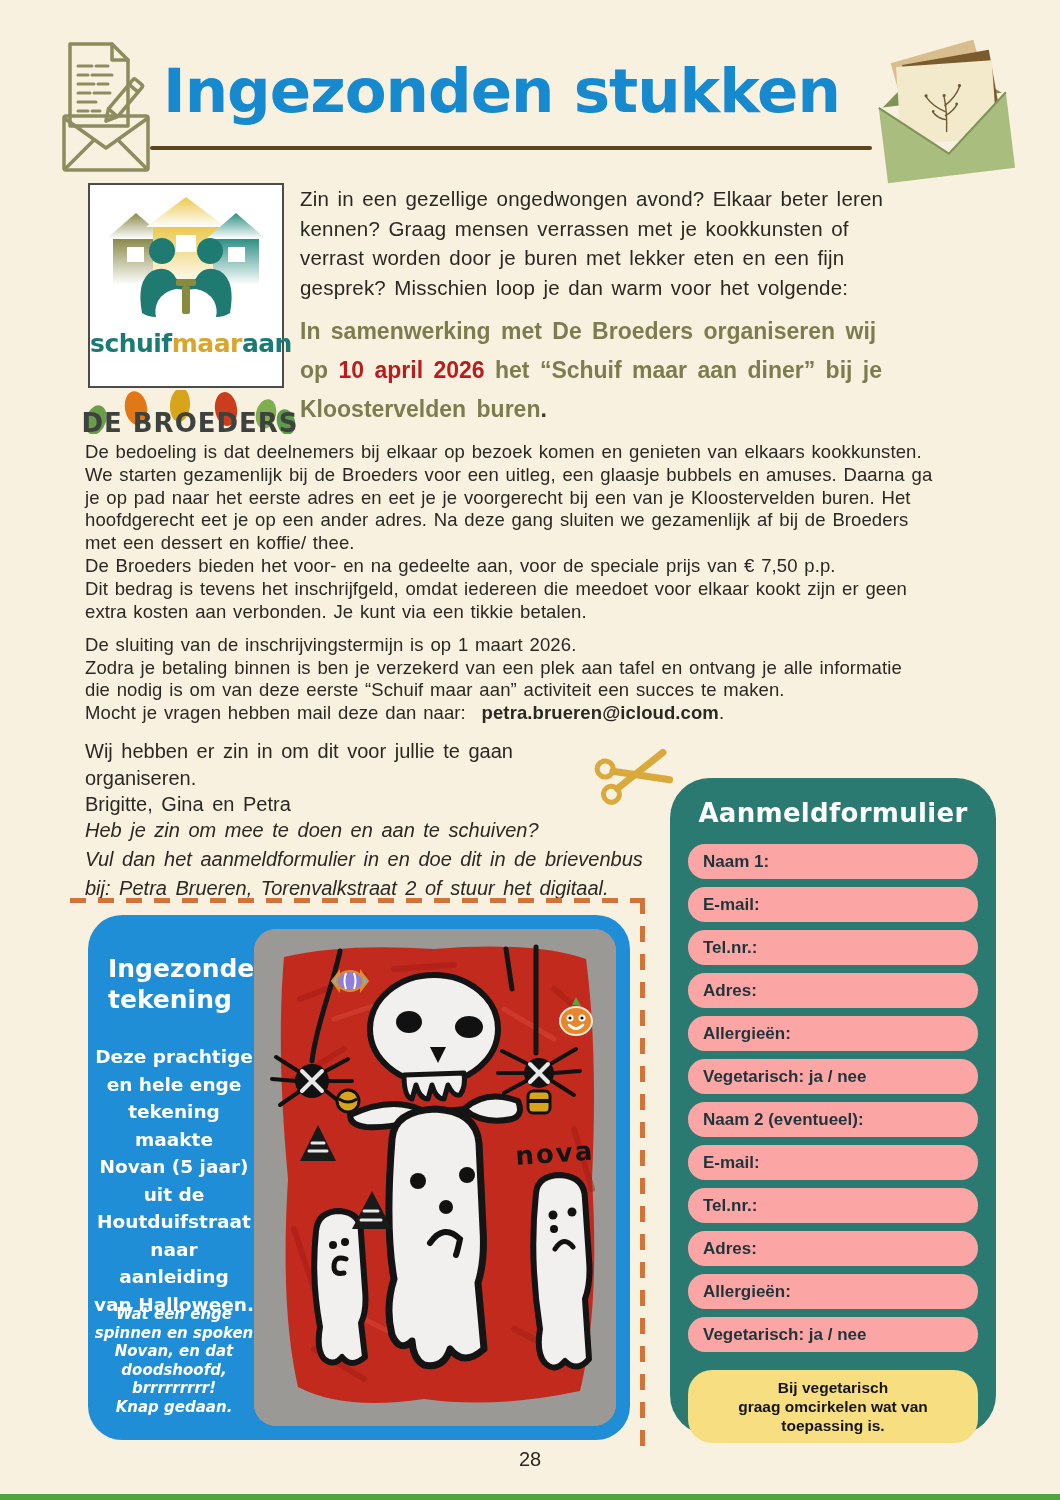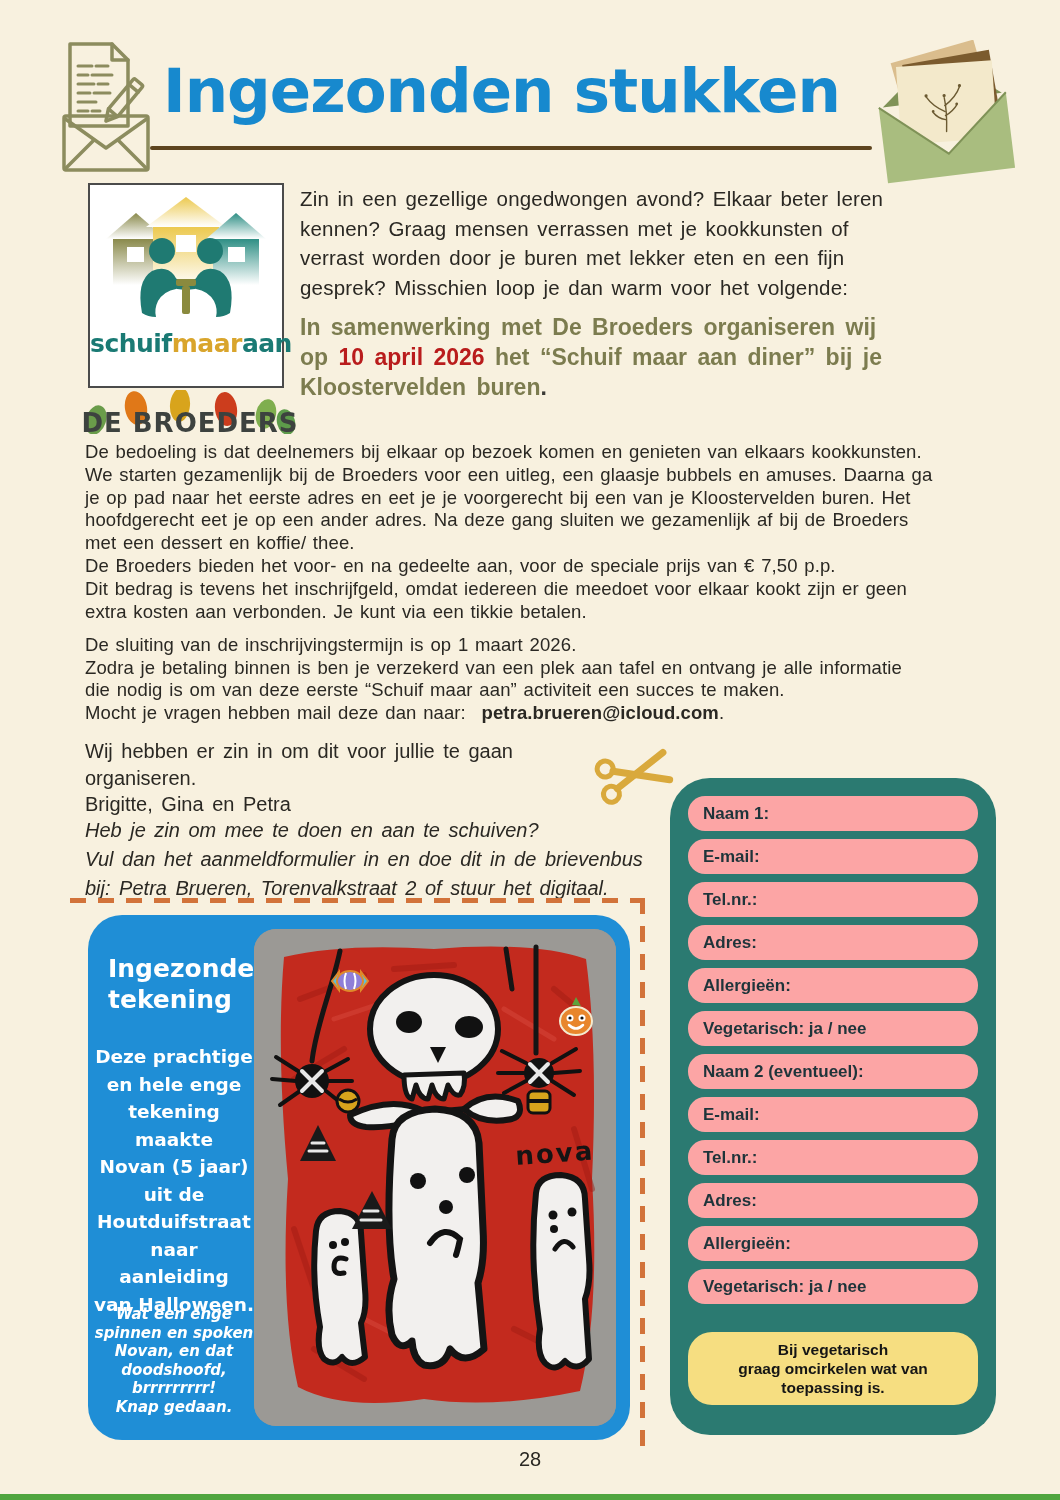--- a/index.html
+++ b/index.html
@@ -33,21 +33,21 @@
   .logo-word .gold{color:#d9a52c;}
   .broeders-wrap{left:80px;top:390px;width:220px;height:44px;}
   .broeders-text{
     position:absolute;left:0;top:18px;width:100%;text-align:center;
     font-family:"DejaVu Sans","Liberation Sans",sans-serif;
     font-weight:800;font-size:26px;letter-spacing:1px;color:#3d423f;
   }
 
   
   .intro{left:300px;top:184px;width:670px;font-size:20.5px;line-height:29.5px;letter-spacing:.2px;word-spacing:2.5px;}
-  .highlight{left:300px;top:312px;width:672px;font-size:23px;line-height:30px;font-weight:700;word-spacing:4px;color:#7c7c4f;}
+  .highlight{left:300px;top:312px;width:672px;font-size:23px;line-height:39px;font-weight:700;word-spacing:4px;color:#7c7c4f;}
   .highlight .date{color:#b91c1c;}
   .highlight .dot{color:#3a3a35;}
   .body1{left:85px;top:441px;width:915px;font-size:18.5px;line-height:22.8px;letter-spacing:.1px;word-spacing:1.5px;}
   .body2{left:85px;top:634px;width:915px;font-size:18.5px;line-height:22.6px;letter-spacing:.1px;word-spacing:1.5px;}
   .body2 .email{font-weight:800;padding-left:9px;}
   .signoff{left:85px;top:738px;width:540px;font-size:20px;line-height:26.5px;word-spacing:3px;}
   .invite{left:85px;top:816px;width:580px;font-size:20px;line-height:29px;font-style:italic;word-spacing:3px;}
 
   
   .dash-h{left:70px;top:898px;width:573px;height:5px;
@@ -66,21 +66,21 @@
     text-align:center;color:#ffffff;
     font-family:"DejaVu Sans","Liberation Sans",sans-serif;
     font-weight:800;font-size:26px;margin:2px 0 16px 0;letter-spacing:.3px;
   }
   .pill{
     height:35px;border-radius:17px;background:#fca5a5;margin-bottom:8px;
     font-size:17px;font-weight:600;color:#1e343a;line-height:35px;
     padding-left:15px;box-sizing:border-box;
   }
   .form-note{
-    margin-top:20px;background:#f6de81;border-radius:24px;
+    margin-top:10px;background:#f6de81;border-radius:24px;
     padding:8px 8px;text-align:center;
     font-size:15.5px;font-weight:800;color:#151515;line-height:19px;
   }
 
   
   .panel{
     left:88px;top:915px;width:542px;height:525px;
     background:#1f8ed6;border-radius:34px;
   }
   .panel-heading{
@@ -265,20 +265,21 @@
     <g stroke="#d9a93c" fill="none" stroke-linecap="round">
       <circle cx="12" cy="16" r="8" stroke-width="5"></circle>
       <circle cx="12" cy="42" r="8" stroke-width="5"></circle>
       <path d="M19,20 L72,42" stroke-width="7"></path>
       <path d="M19,38 L72,14" stroke-width="7"></path>
     </g>
   </svg>
 </div>
 
 <div class="abs form-card">
+  <div class="form-title">Aanmeldformulier</div>
   <div class="pill">Naam 1:</div>
   <div class="pill">E-mail:</div>
   <div class="pill">Tel.nr.:</div>
   <div class="pill">Adres:</div>
   <div class="pill">Allergieën:</div>
   <div class="pill">Vegetarisch:  ja / nee</div>
   <div class="pill">Naam 2 (eventueel):</div>
   <div class="pill">E-mail:</div>
   <div class="pill">Tel.nr.:</div>
   <div class="pill">Adres:</div>

